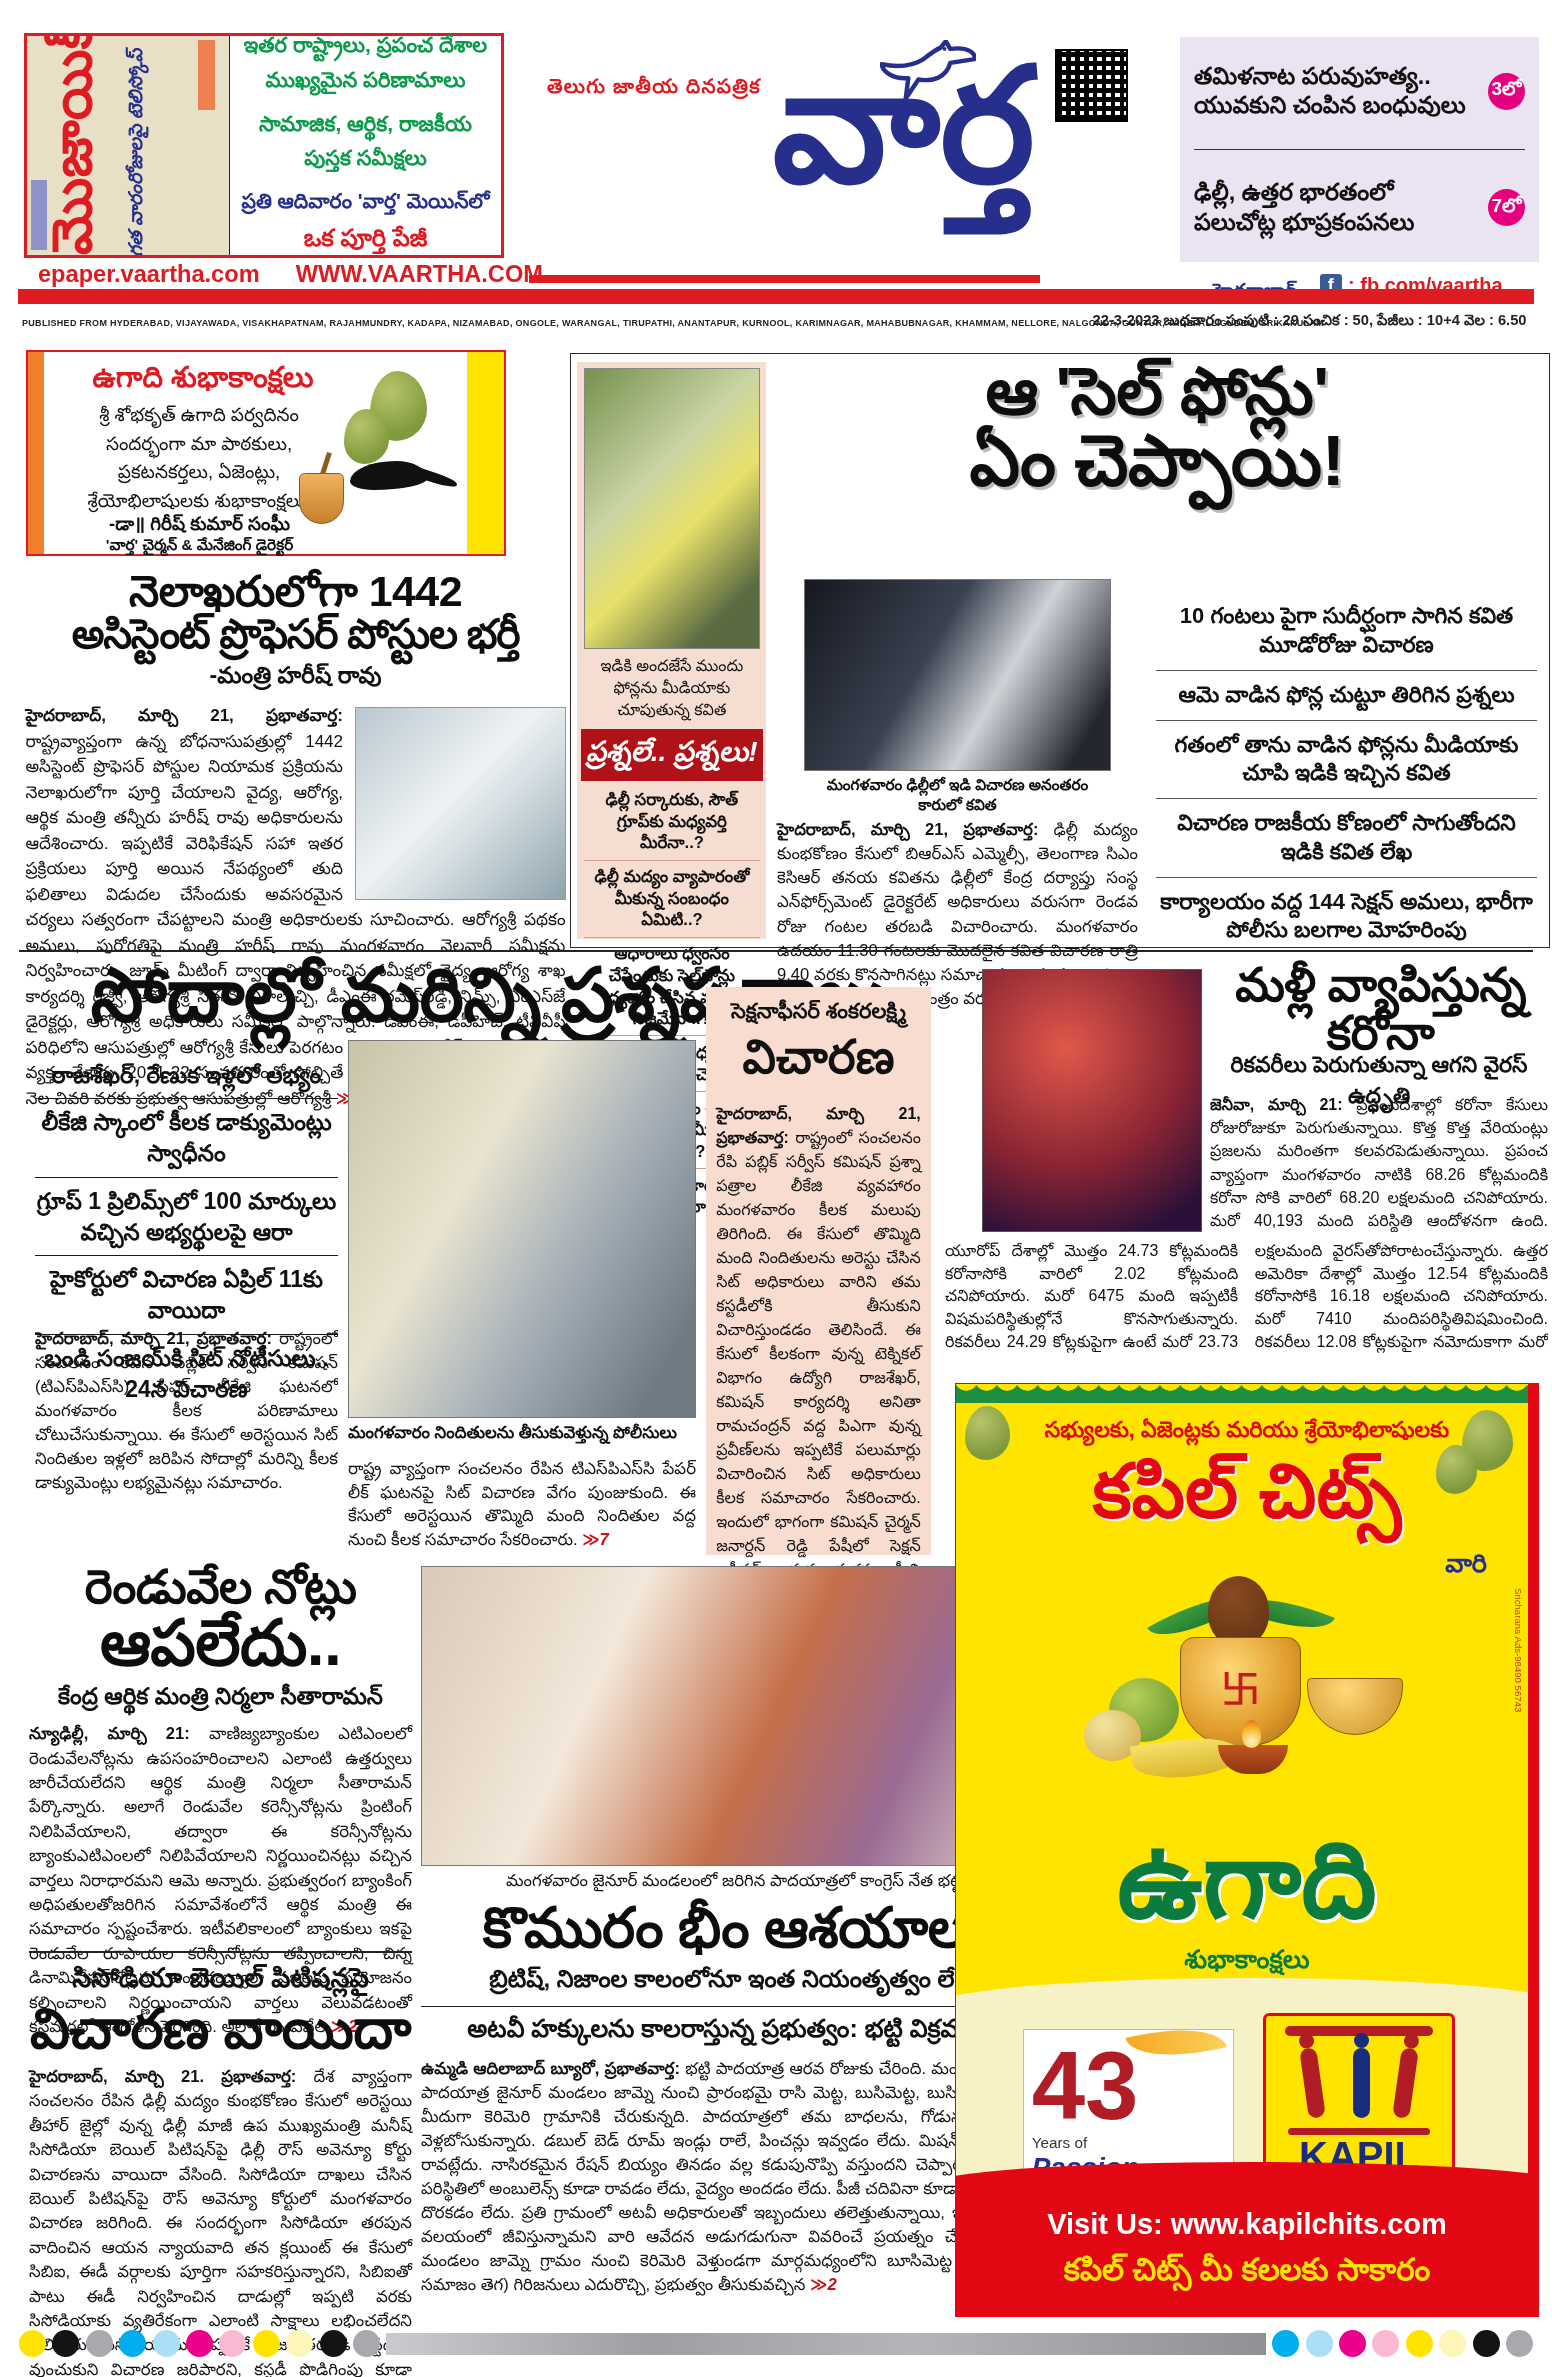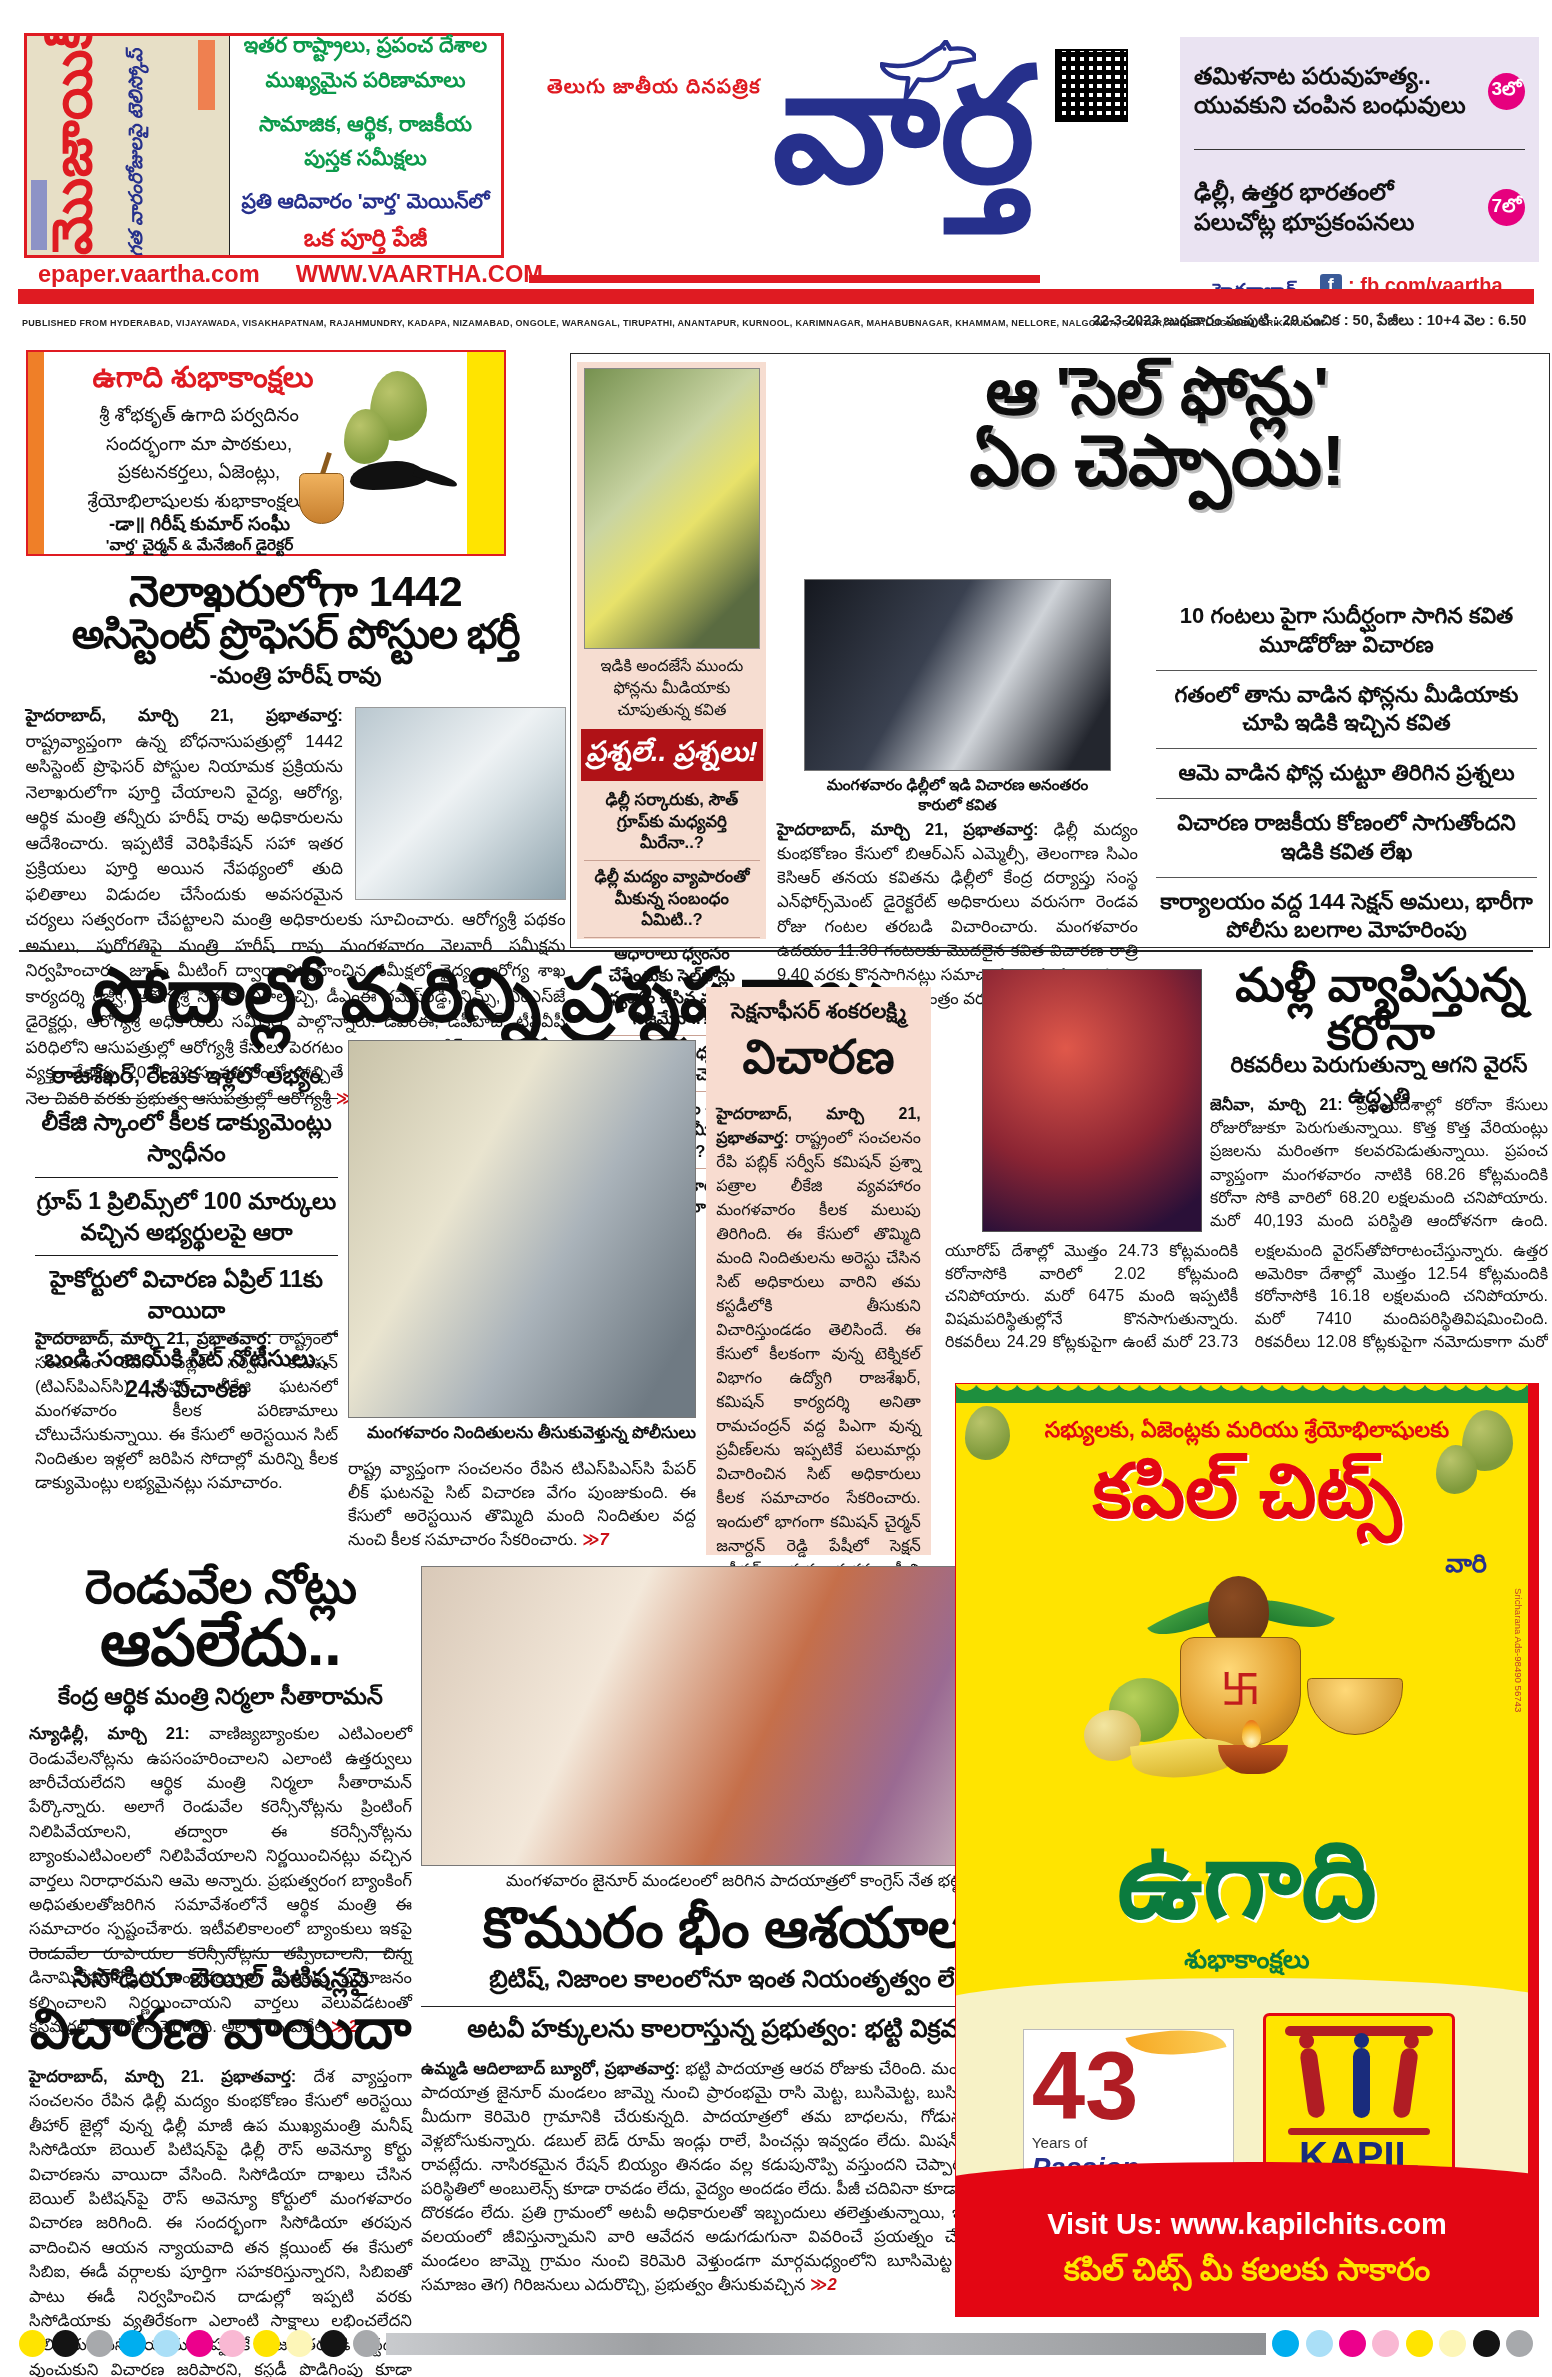--- a/index.html
+++ b/index.html
@@ -99,21 +99,21 @@
   
   .hdiv{left:19px;width:1514px;height:1.9px;background:#222;}
   
   #papers-h{left:35px;top:957px;width:913px;font-size:75px;}
   #papers-subs{left:35px;top:1052px;width:303px;}
   #papers-subs .s{font-size:23px;font-weight:900;text-align:center;line-height:1.35;padding:7.7px 0;border-bottom:1.9px solid #1a1a1a;}
   #papers-subs .s:last-child{border-bottom:none;}
   #papers-bodyL{left:35px;top:1327px;width:303px;height:230px;font-size:16.6px;line-height:1.45;overflow:hidden;}
   #papers-photo{left:348px;top:1040px;width:348px;height:378px;border:0.6px solid #777;
      background:linear-gradient(120deg,#c8c2a8,#e9e4cf 35%,#aab3ba 60%,#6f7a83 90%);}
-  #papers-cap{left:348px;top:1423px;width:348px;font-size:16.6px;font-weight:bold;text-align:right;}
+  #papers-cap{left:348px;top:1423px;width:348px;font-size:16.6px;font-weight:bold;text-align:left;}
   #papers-bodyM{left:348px;top:1457px;width:348px;height:97px;font-size:16.6px;line-height:1.42;overflow:hidden;}
   
   #vich{left:706px;top:987px;width:225px;height:568px;background:#f8dcd0;padding:11.5px 10.2px;}
   #vich .t1{font-size:21px;font-weight:900;text-align:center;}
   #vich .t2{font-size:47px;font-weight:900;text-align:center;margin:1.3px 0 6.4px;}
   #vich .vb{font-size:16px;line-height:1.5;}
   
   #virus{left:982px;top:969px;width:220px;height:263px;border:0.6px solid #555;
      background:radial-gradient(circle at 38% 30%,#e0584a,#8a2433 52%,#2a1038 88%);}
   #corona-h{left:1213px;top:961px;width:335px;font-size:47px;}
@@ -290,22 +290,22 @@
       <div class="head bh1 ctr shadowed">ఆ 'సెల్ ఫోన్లు'</div>
       <div class="head bh2 ctr shadowed">ఏం చెప్పాయి!</div>
     </div>
     <div class="midcol">
       <div class="carphoto photo"></div>
       <div class="carcap">మంగళవారం ఢిల్లీలో ఇడి విచారణ అనంతరం కారులో కవిత</div>
       <div class="mbody just"><span class="dl">హైదరాబాద్, మార్చి 21, ప్రభాతవార్త:</span><span> ఢిల్లీ మద్యం కుంభకోణం కేసులో బిఆర్ఎస్ ఎమ్మెల్సీ, తెలంగాణ సిఎం కెసిఆర్ తనయ కవితను ఢిల్లీలో కేంద్ర దర్యాప్తు సంస్థ ఎన్‌ఫోర్స్‌మెంట్ డైరెక్టరేట్ అధికారులు వరుసగా రెండవ రోజు గంటల తరబడి విచారించారు. మంగళవారం ఉదయం 11.30 గంటలకు మొదలైన కవిత విచారణ రాత్రి 9.40 వరకు కొనసాగినట్లు సమాచారం. ఆరు గంటల పాటు విరామం లేకుండా సాయంత్రం వరకు విచారణలో ఒక </span><span class="jump">≫2</span></div>
     </div>
     <div class="bullets">
       <div class="bullet">10 గంటలు పైగా సుదీర్ఘంగా సాగిన కవిత మూడోరోజు విచారణ</div>
+      <div class="bullet">ఆమె వాడిన ఫోన్ల చుట్టూ తిరిగిన ప్రశ్నలు</div>
       <div class="bullet">గతంలో తాను వాడిన ఫోన్లను మీడియాకు చూపి ఇడికి ఇచ్చిన కవిత</div>
-      <div class="bullet">ఆమె వాడిన ఫోన్ల చుట్టూ తిరిగిన ప్రశ్నలు</div>
       <div class="bullet">విచారణ రాజకీయ కోణంలో సాగుతోందని ఇడికి కవిత లేఖ</div>
       <div class="bullet">కార్యాలయం వద్ద 144 సెక్షన్ అమలు, భారీగా పోలీసు బలగాల మోహరింపు</div>
     </div>
   </div>
 
   <div class="hdiv abs" style="top:950px;"></div>
 
   <div id="papers-h" class="abs head ctr">సోదాల్లో మరిన్ని ప్రశ్నపత్రాలు</div>
   <div id="papers-subs" class="abs">
     <div class="s">రాజశేఖర్, రేణుక ఇళ్లలో లభ్యం</div>

